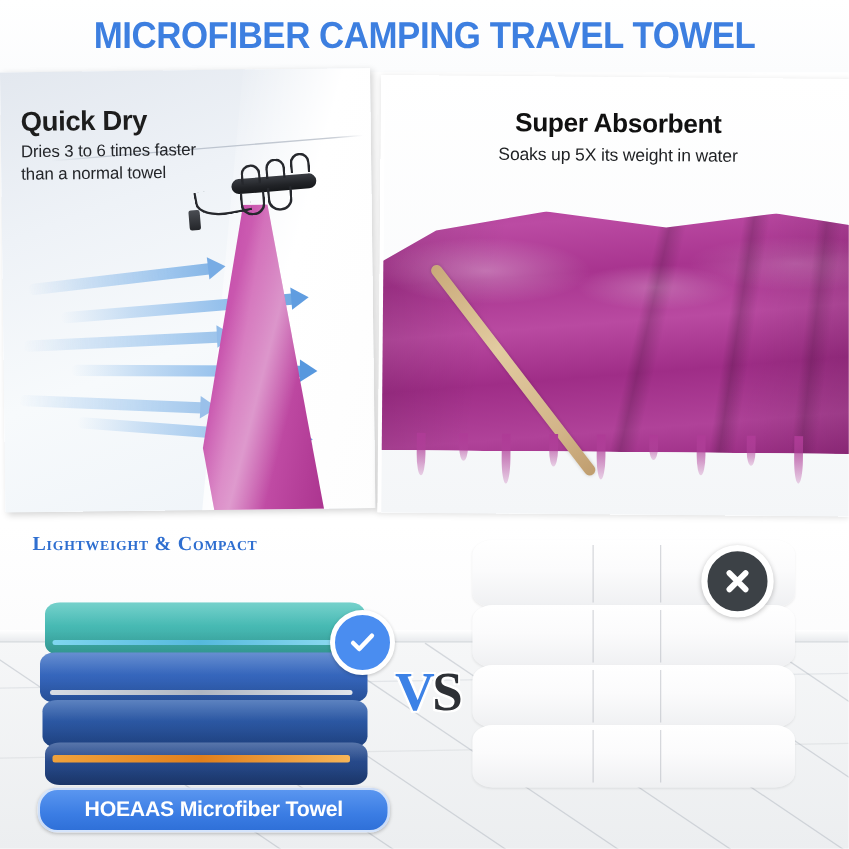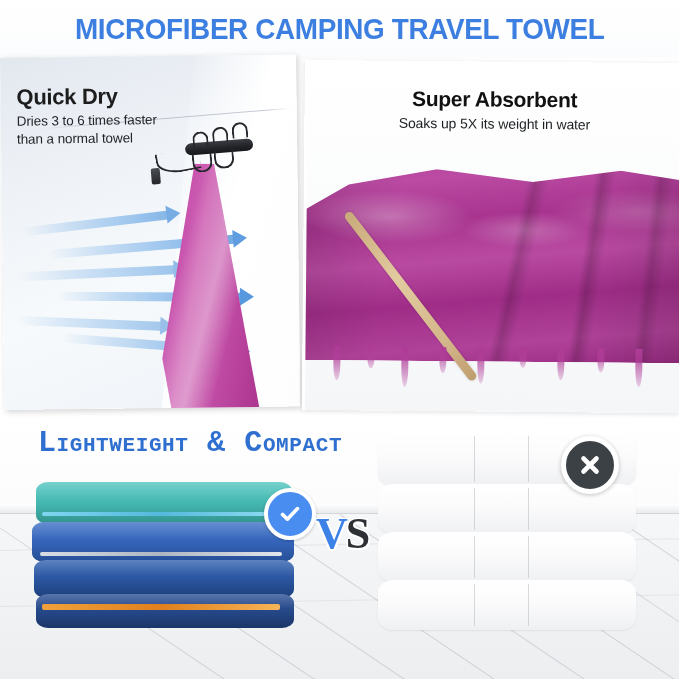--- a/index.html
+++ b/index.html
@@ -176,23 +176,23 @@
   }
   .plank{position:absolute;height:1px;background:rgba(150,158,168,.35);transform-origin:left center;}
   .baseboard{
     position:absolute;left:0;top:84px;width:679px;height:9px;
     background:linear-gradient(180deg,#ffffff,#e9ebee);
     border-bottom:1px solid rgba(160,168,178,.45);
   }
 
   .lw-text{position:absolute;left:24px;top:8px;width:330px;}
   .lw-title{
-    font-family:Liberation Mono, monospace;
-    font-size:30px;font-weight:bold;color:#2f6fd0;letter-spacing:0.6px;
-    font-variant:small-caps;margin:0 0 3px 2px;line-height:1.05;text-align:center;
+    font-family:Liberation Serif, serif;
+    font-size:16px;font-weight:bold;color:#2f6fd0;letter-spacing:0.6px;
+    font-variant:small-caps;margin:0 0 3px 2px;line-height:1.05;
   }
   .lw-sub{font-size:13.5px;color:#1b1d20;letter-spacing:-0.2px;}
 
   
   .stack-c{position:absolute;left:28px;top:62px;width:268px;height:155px;}
   .tw{position:absolute;left:0;border-radius:12px/9px;}
   .tw-sheen{position:absolute;inset:0;border-radius:12px/9px;
     background:linear-gradient(180deg,rgba(255,255,255,.22),rgba(255,255,255,0) 45%,rgba(0,0,0,.10));}
   .zip{position:absolute;height:4px;border-radius:2px;}
 
@@ -211,21 +211,21 @@
   .badge-check{
     left:236px;top:6px;width:44px;height:44px;background:#4a8df0;border:4px solid #ffffff;
   }
   .badge-x{
     position:absolute;left:561px;top:436px;width:48px;height:48px;background:#3c4146;border:5px solid #ffffff;
     border-radius:50%;display:flex;align-items:center;justify-content:center;
     box-shadow:0 1px 4px rgba(0,0,0,.25);z-index:6;
   }
 
   .vs{
-    position:absolute;left:316px;top:508px;font-size:44px;font-weight:bold;
+    position:absolute;left:316px;top:528px;font-size:44px;font-weight:bold;
     font-family:"Liberation Serif", serif;letter-spacing:-2px;z-index:6;
   }
   .vs .v{color:#3d82e6;text-shadow:0 0 3px #fff,1.5px 1.5px 0 #fff,-1.5px 1.5px 0 #fff,1.5px -1.5px 0 #fff,-1.5px -1.5px 0 #fff;}
   .vs .s{color:#2d3035;text-shadow:0 0 3px #fff,1.5px 1.5px 0 #fff,-1.5px 1.5px 0 #fff,1.5px -1.5px 0 #fff,-1.5px -1.5px 0 #fff;}
 
   
   .stack-w{position:absolute;left:378px;top:12px;width:262px;height:205px;}
   .wt{position:absolute;left:0;width:258px;border-radius:16px/12px;
     background:linear-gradient(180deg,#ffffff 0%,#fbfbfc 45%,#eff0f2 100%);
     box-shadow:0 1px 2px rgba(0,0,0,.07);}
@@ -379,14 +379,17 @@
   <div class="badge-x">
     <svg width="28" height="28" viewBox="0 0 28 28" aria-hidden="true">
       <path d="M7.5 7.5 L20.5 20.5 M20.5 7.5 L7.5 20.5" fill="none" stroke="#ffffff" stroke-width="4.6" stroke-linecap="round"></path>
     </svg>
   </div>
 
   <div class="vs">
     <span class="v">V</span><span class="s">S</span>
   </div>
 
+  <div class="pill pill-blue">
+    <span>HOEAAS Microfiber Towel</span>
+  </div>
 
 </div>
 
 </body></html>

